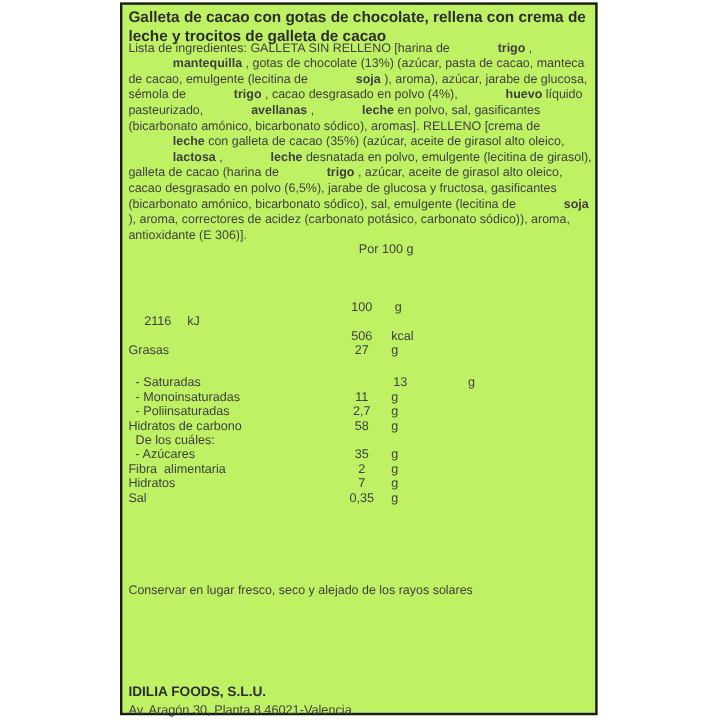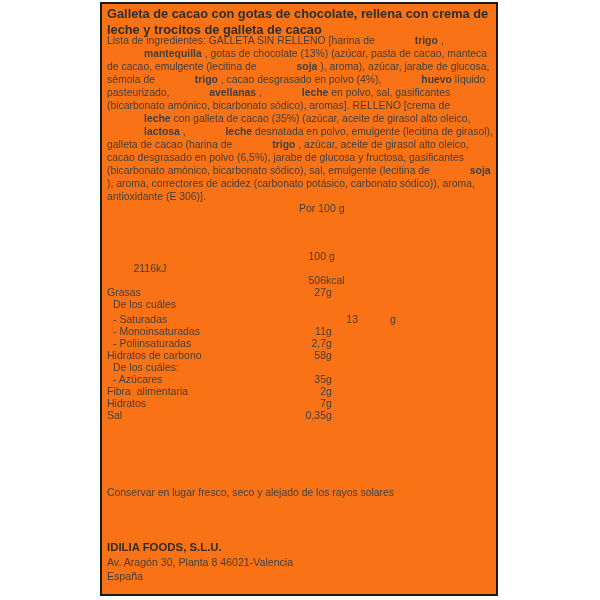--- a/index.html
+++ b/index.html
@@ -9,21 +9,21 @@
     position: relative;
     font-family: "Liberation Sans", sans-serif;
     color: #3f3f3f;
     overflow: hidden;
   }
   .label-box {
     position: absolute;
     left: 100px; top: 2px;
     width: 398px; height: 594px;
     border: 2px solid #1b1b1b;
-    background: #f97316;
+    background: #bef264;
   }
   .title {
     position: absolute;
     left: 5px; top: 2px;
     width: 386px;
     font-size: 12.8px;
     font-weight: bold;
     line-height: 15.5px;
     color: #2e2e2e;
   }
@@ -46,21 +46,21 @@
     position: absolute;
     left: 5px; top: 246px;
     width: 387px;
     font-size: 10.5px;
     color: #3f3f3f;
   }
   .nrow { display: flex; height: 12px; line-height: 12px; }
   .nrow:nth-child(6) { margin-top: 3px; gap: 32px; }
   .nlabel { width: 170px; white-space: pre; }
   .nrow.ind .nlabel { padding-left: 6px; }
-  .nnum { width: 49px; text-align: right; white-space: pre; }
+  .nnum { width: 49px; text-align: center; white-space: pre; }
   .nunit { white-space: pre; }
   .storage {
     position: absolute;
     left: 5px; top: 483px;
     font-size: 10.4px;
     color: #3f3f3f;
     text-align: center;
   }
   .netweight {
     position: absolute;
@@ -70,21 +70,21 @@
     color: #2e2e2e;
     white-space: pre;
   }
   .mfr {
     position: absolute;
     left: 5px; top: 536px;
     font-size: 10.6px;
     line-height: 14.6px;
     color: #3f3f3f;
   }
-  .mfr-name { font-weight: bold; font-size: 11.4px; color: #2e2e2e; }
+  .mfr-name { font-weight: bold; font-size: 11.4px; color: #2e2e2e; margin-top: 30px; }
 </style>
 </head>
 <body>
 
 <div class="label-box">
 
   <h1 class="title">Galleta de cacao con gotas de chocolate, rellena con crema de leche y trocitos de galleta de cacao</h1>
 
   <p class="ingredients"><span>Lista de ingredientes: GALLETA SIN RELLENO [harina de </span><span class="allergen">trigo</span><span> , </span><span class="allergen">mantequilla</span><span> , gotas de chocolate (13%) (azúcar, pasta de cacao, manteca de cacao, emulgente (lecitina de </span><span class="allergen">soja</span><span> ), aroma), azúcar, jarabe de glucosa, sémola de </span><span class="allergen">trigo</span><span> , cacao desgrasado en polvo (4%), </span><span class="allergen">huevo</span><span> líquido pasteurizado, </span><span class="allergen">avellanas</span><span> , </span><span class="allergen">leche</span><span> en polvo, sal, gasificantes (bicarbonato amónico, bicarbonato sódico), aromas]. RELLENO [crema de </span><span class="allergen">leche</span><span> con galleta de cacao (35%) (azúcar, aceite de girasol alto oleico, </span><span class="allergen">lactosa</span><span> , </span><span class="allergen">leche</span><span> desnatada en polvo, emulgente (lecitina de girasol), galleta de cacao (harina de </span><span class="allergen">trigo</span><span> , azúcar, aceite de girasol alto oleico, cacao desgrasado en polvo (6,5%), jarabe de glucosa y fructosa, gasificantes (bicarbonato amónico, bicarbonato sódico), sal, emulgente (lecitina de </span><span class="allergen">soja</span><span> ), aroma, correctores de acidez (carbonato potásico, carbonato sódico)), aroma, antioxidante (E 306)].</span></p>
 
@@ -104,21 +104,20 @@
         <span class="nlabel"></span>
         <span class="nnum">506</span>
         <span class="nunit">kcal</span>
       </div>
       <div class="nrow">
         <span class="nlabel">Grasas</span>
         <span class="nnum">27</span>
         <span class="nunit">g</span>
       </div>
       <div class="nrow ind">
-        <span class="nlabel">De los cuáles</span>
         <span class="nnum"></span>
         <span class="nunit"></span>
       </div>
       <div class="nrow ind">
         <span class="nlabel">- Saturadas</span>
         <span class="nnum">13</span>
         <span class="nunit">g</span>
       </div>
       <div class="nrow ind">
         <span class="nlabel">- Monoinsaturadas</span>

